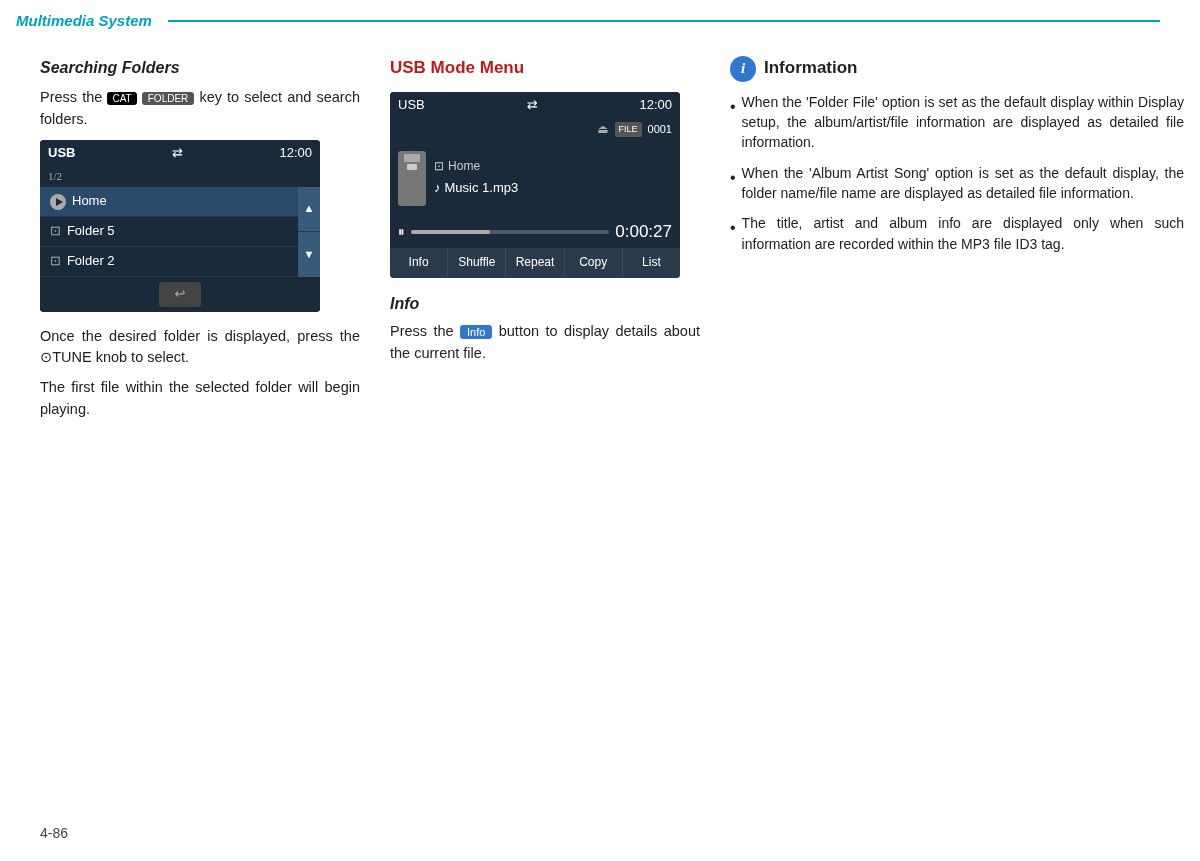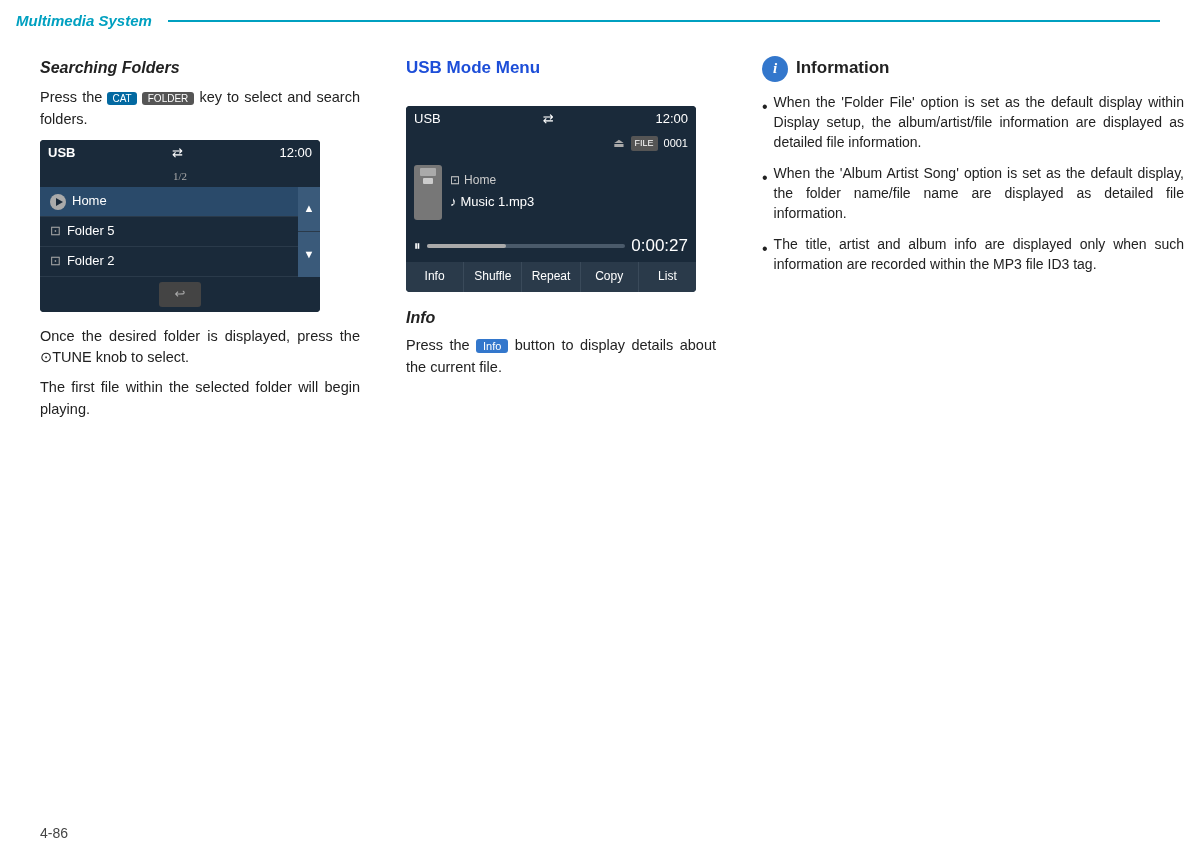--- a/index.html
+++ b/index.html
@@ -32,21 +32,21 @@
     .header-line {
       flex: 1;
       height: 2px;
       background: #00a0c0;
     }
 
     
     .content {
       display: flex;
       padding: 18px 16px 40px 40px;
-      gap: 46px;
+      gap: 30px;
     }
 
     
     .col-left {
       flex: 0 0 320px;
       max-width: 320px;
     }
 
     
     .col-mid {
@@ -62,25 +62,25 @@
     
     .section-heading-italic {
       font-style: italic;
       font-weight: bold;
       font-size: 16px;
       margin-bottom: 8px;
       font-family: Arial, sans-serif;
     }
 
     .section-heading-usb {
-      color: #1d4ed8;
+      color: #b91c1c;
       font-weight: bold;
       font-size: 17px;
       font-style: normal;
-      margin-bottom: 26px;
+      margin-bottom: 12px;
       font-family: Arial, sans-serif;
     }
 
     .section-heading-info-box {
       display: flex;
       align-items: center;
       gap: 8px;
       margin-bottom: 10px;
     }
 
@@ -99,21 +99,21 @@
       font-family: 'Times New Roman', serif;
       flex-shrink: 0;
     }
 
     .section-heading-info-text {
       font-weight: bold;
       font-size: 17px;
       font-family: Arial, sans-serif;
     }
     .inline-btn-cat {
-      background: #0369a1;
+      background: #000000;
       color: #fff;
       font-size: 10px;
       padding: 1px 5px;
       border-radius: 3px;
       font-family: Arial, sans-serif;
       vertical-align: middle;
     }
     .inline-btn-folder {
       background: #555;
       color: #fff;
@@ -391,21 +391,21 @@
     <p class="para">
       Press the <span class="inline-btn-cat">CAT</span> <span class="inline-btn-folder">FOLDER</span> key to select and search folders.
     </p>
 
     <div class="screen-mock">
       <div class="screen-header">
         <span class="screen-header-label">USB</span>
         <span class="usb-icon-small">⇄</span>
         <span class="screen-time">12:00</span>
       </div>
-      <div style="display:flex; justify-content:center; padding:2px 8px; background:#1a2a3a;">
+      <div style="display:flex; justify-content:flex-start; padding:2px 8px; background:#1a2a3a;">
         <span class="screen-page">1/2</span>
       </div>
       <div class="folder-row-with-scroll">
         <div class="folder-items-area">
 
           <div class="folder-item active">
             <div class="play-icon">
                 <div class="play-triangle"></div>
               </div>
             <span>Home</span>

